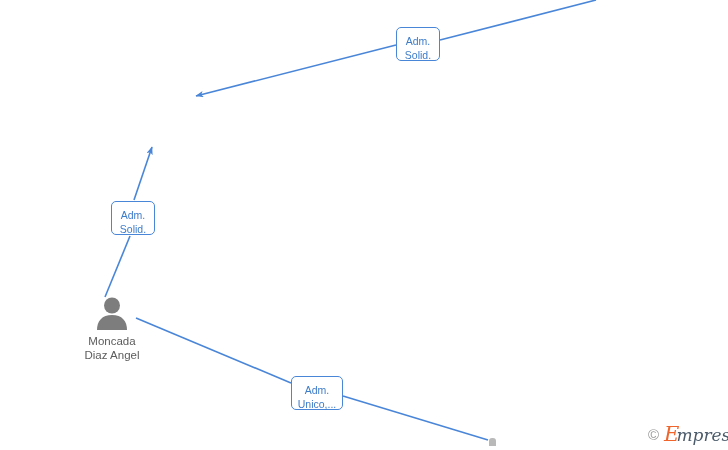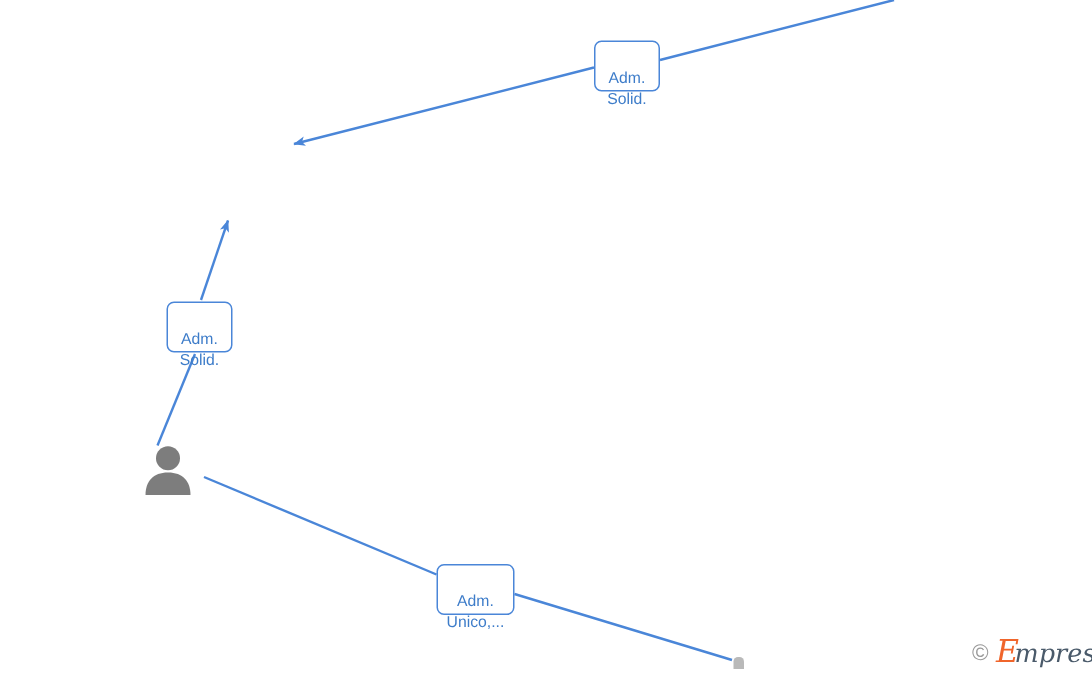--- a/index.html
+++ b/index.html
@@ -75,21 +75,21 @@
   .rel-box {
     position: absolute;
     box-sizing: border-box;
     background: #ffffff;
     border: 1px solid #4a86d8;
     border-radius: 5px;
     color: #3d7cc9;
     font-size: 10.5px;
     line-height: 14px;
     text-align: center;
-    padding-top: 17px;
+    padding-top: 6px;
     white-space: pre-line;
     z-index: 5;
   }
   .rel-box-1 { left: 396px; top: 27px;  width: 44px; height: 34px; }
   .rel-box-2 { left: 111px; top: 201px; width: 44px; height: 34px; }
   .rel-box-3 { left: 291px; top: 376px; width: 52px; height: 34px; }
 
   
   .stub-node {
     position: absolute;
@@ -158,20 +158,22 @@
       <line x1="343" y1="396" x2="488" y2="440" stroke="#4a86d8" stroke-width="1.6"></line>
     </g>
   </svg>
 
 
   <div class="person-node">
     <svg class="person-icon" viewBox="0 0 36 34" xmlns="http://www.w3.org/2000/svg">
       <circle cx="18" cy="9.5" r="8" fill="#7d7d7d"></circle>
       <path d="M18 19 C8 19 3 25 3 34 L33 34 C33 25 28 19 18 19 Z" fill="#7d7d7d"></path>
     </svg>
+    <div class="person-label">Moncada
+Diaz Angel</div>
   </div>
 
   <div class="rel-box rel-box-1">Adm.
 Solid.</div>
 
   <div class="rel-box rel-box-2">Adm.
 Solid.</div>
 
   <div class="rel-box rel-box-3">Adm.
 Unico,...</div>

